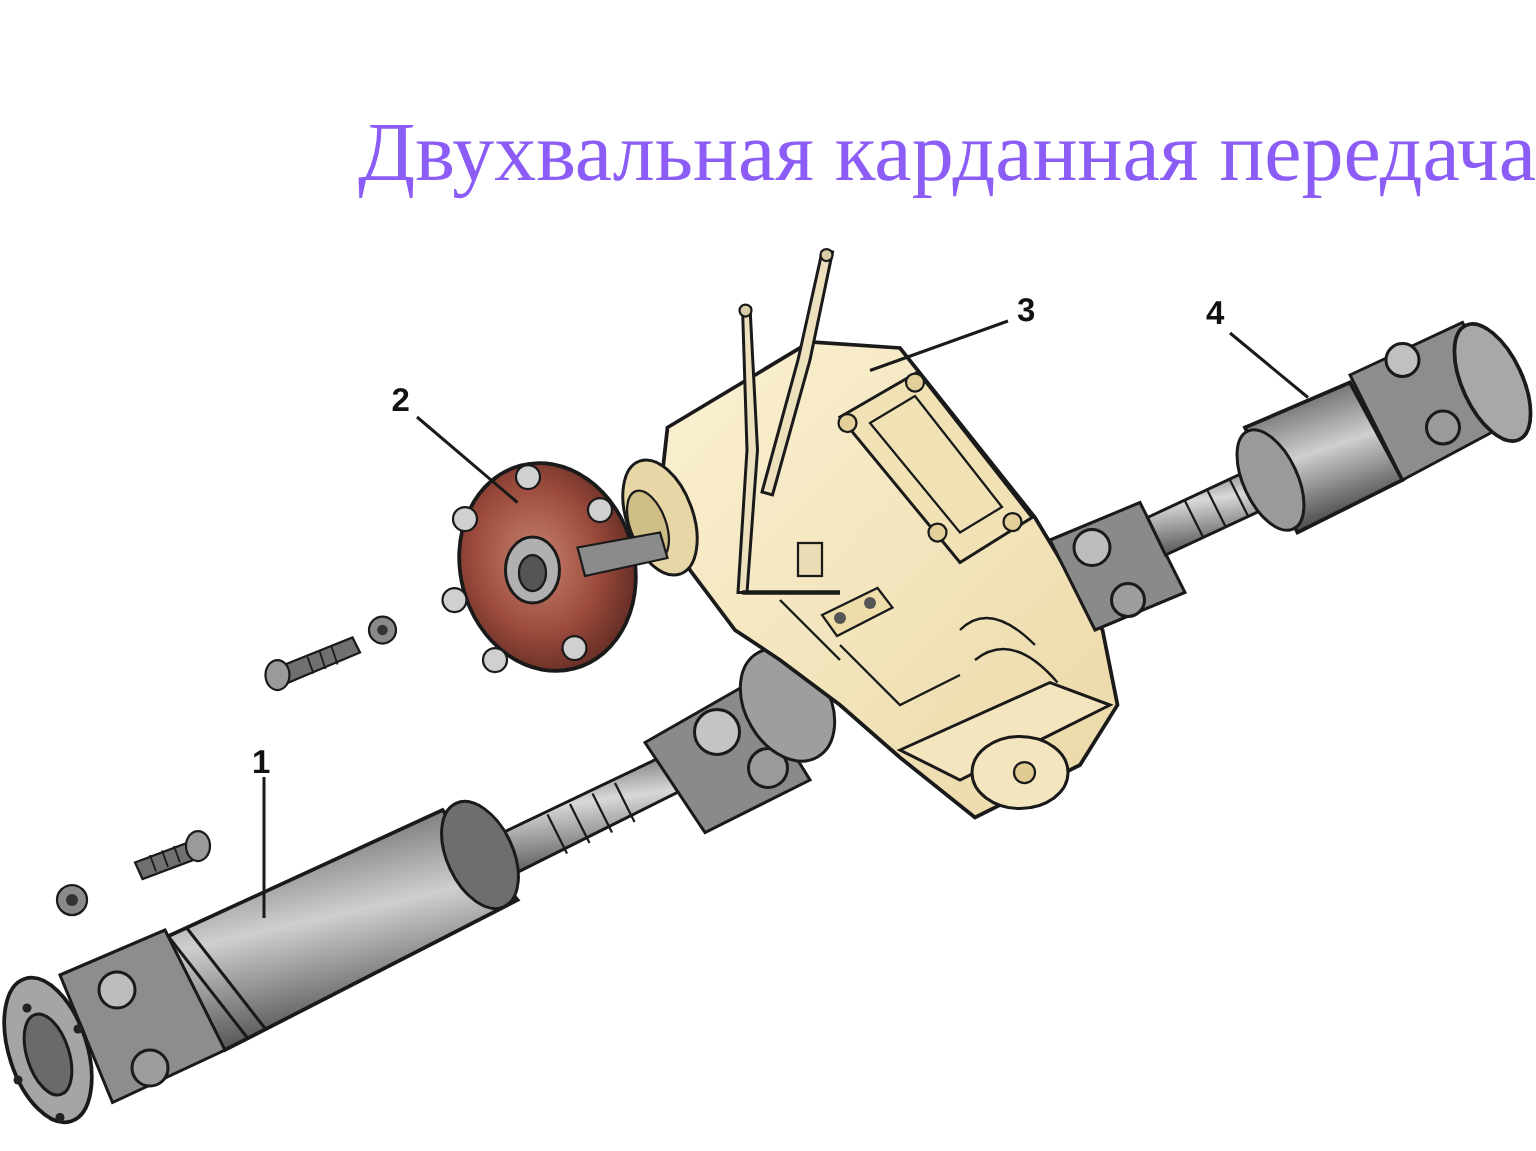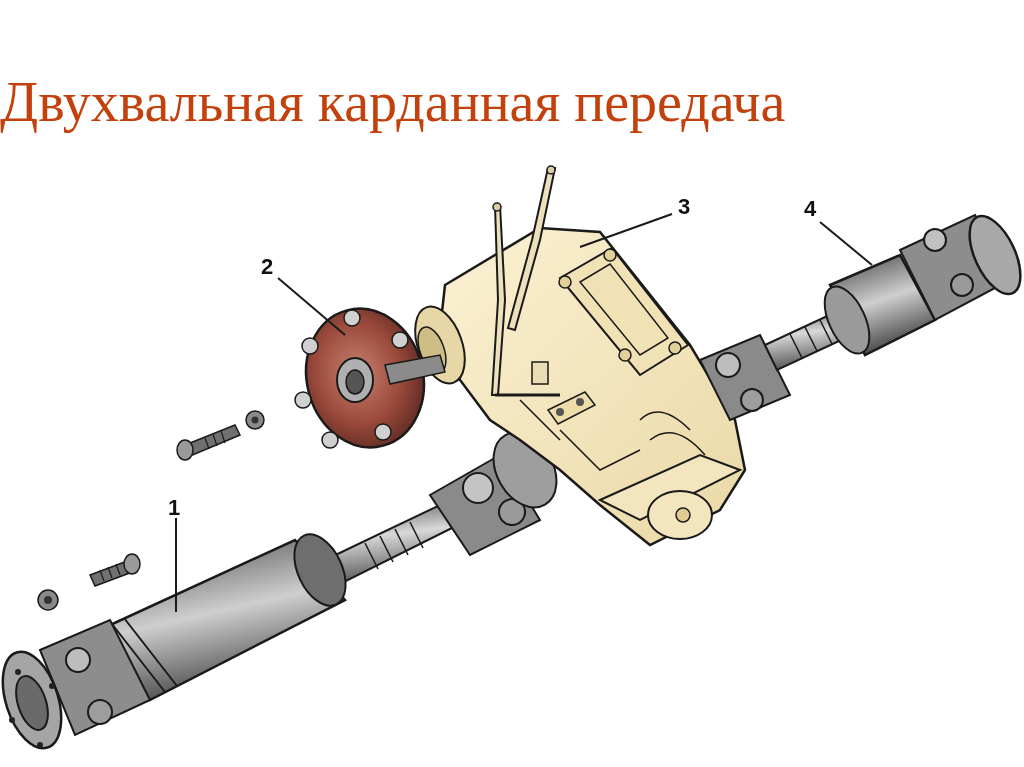--- a/index.html
+++ b/index.html
@@ -1,21 +1,21 @@
 <!DOCTYPE html>
 <html><head>
   <meta charset="utf-8">
   <style>
     html, body { margin: 0; padding: 0; background: #ffffff; }
     body { width: 1024px; height: 767px; overflow: hidden; position: relative; }
     .slide { position: absolute; left: 0; top: 0; width: 1024px; height: 767px; background: #ffffff; }
     .title {
-      position: absolute; left: 0; top: 62px; width: 1024px; text-align: left;
+      position: absolute; left: 0; top: 62px; width: 1024px; text-align: right;
       font-family: "Liberation Serif", "DejaVu Serif", serif;
-      font-size: 56px; line-height: 80px; color: #c2410c; letter-spacing: 0px;
+      font-size: 56px; line-height: 80px; color: #8b5cf6; letter-spacing: 0px;
     }
     .figure { position: absolute; left: 0; top: 150px; width: 1024px; height: 617px; }
     .callout {
       position: absolute; font-family: "Liberation Sans", "DejaVu Sans", sans-serif;
       font-weight: bold; font-size: 22px; color: #111111; line-height: 22px;
     }
   </style>
 </head>
 <body>
 

